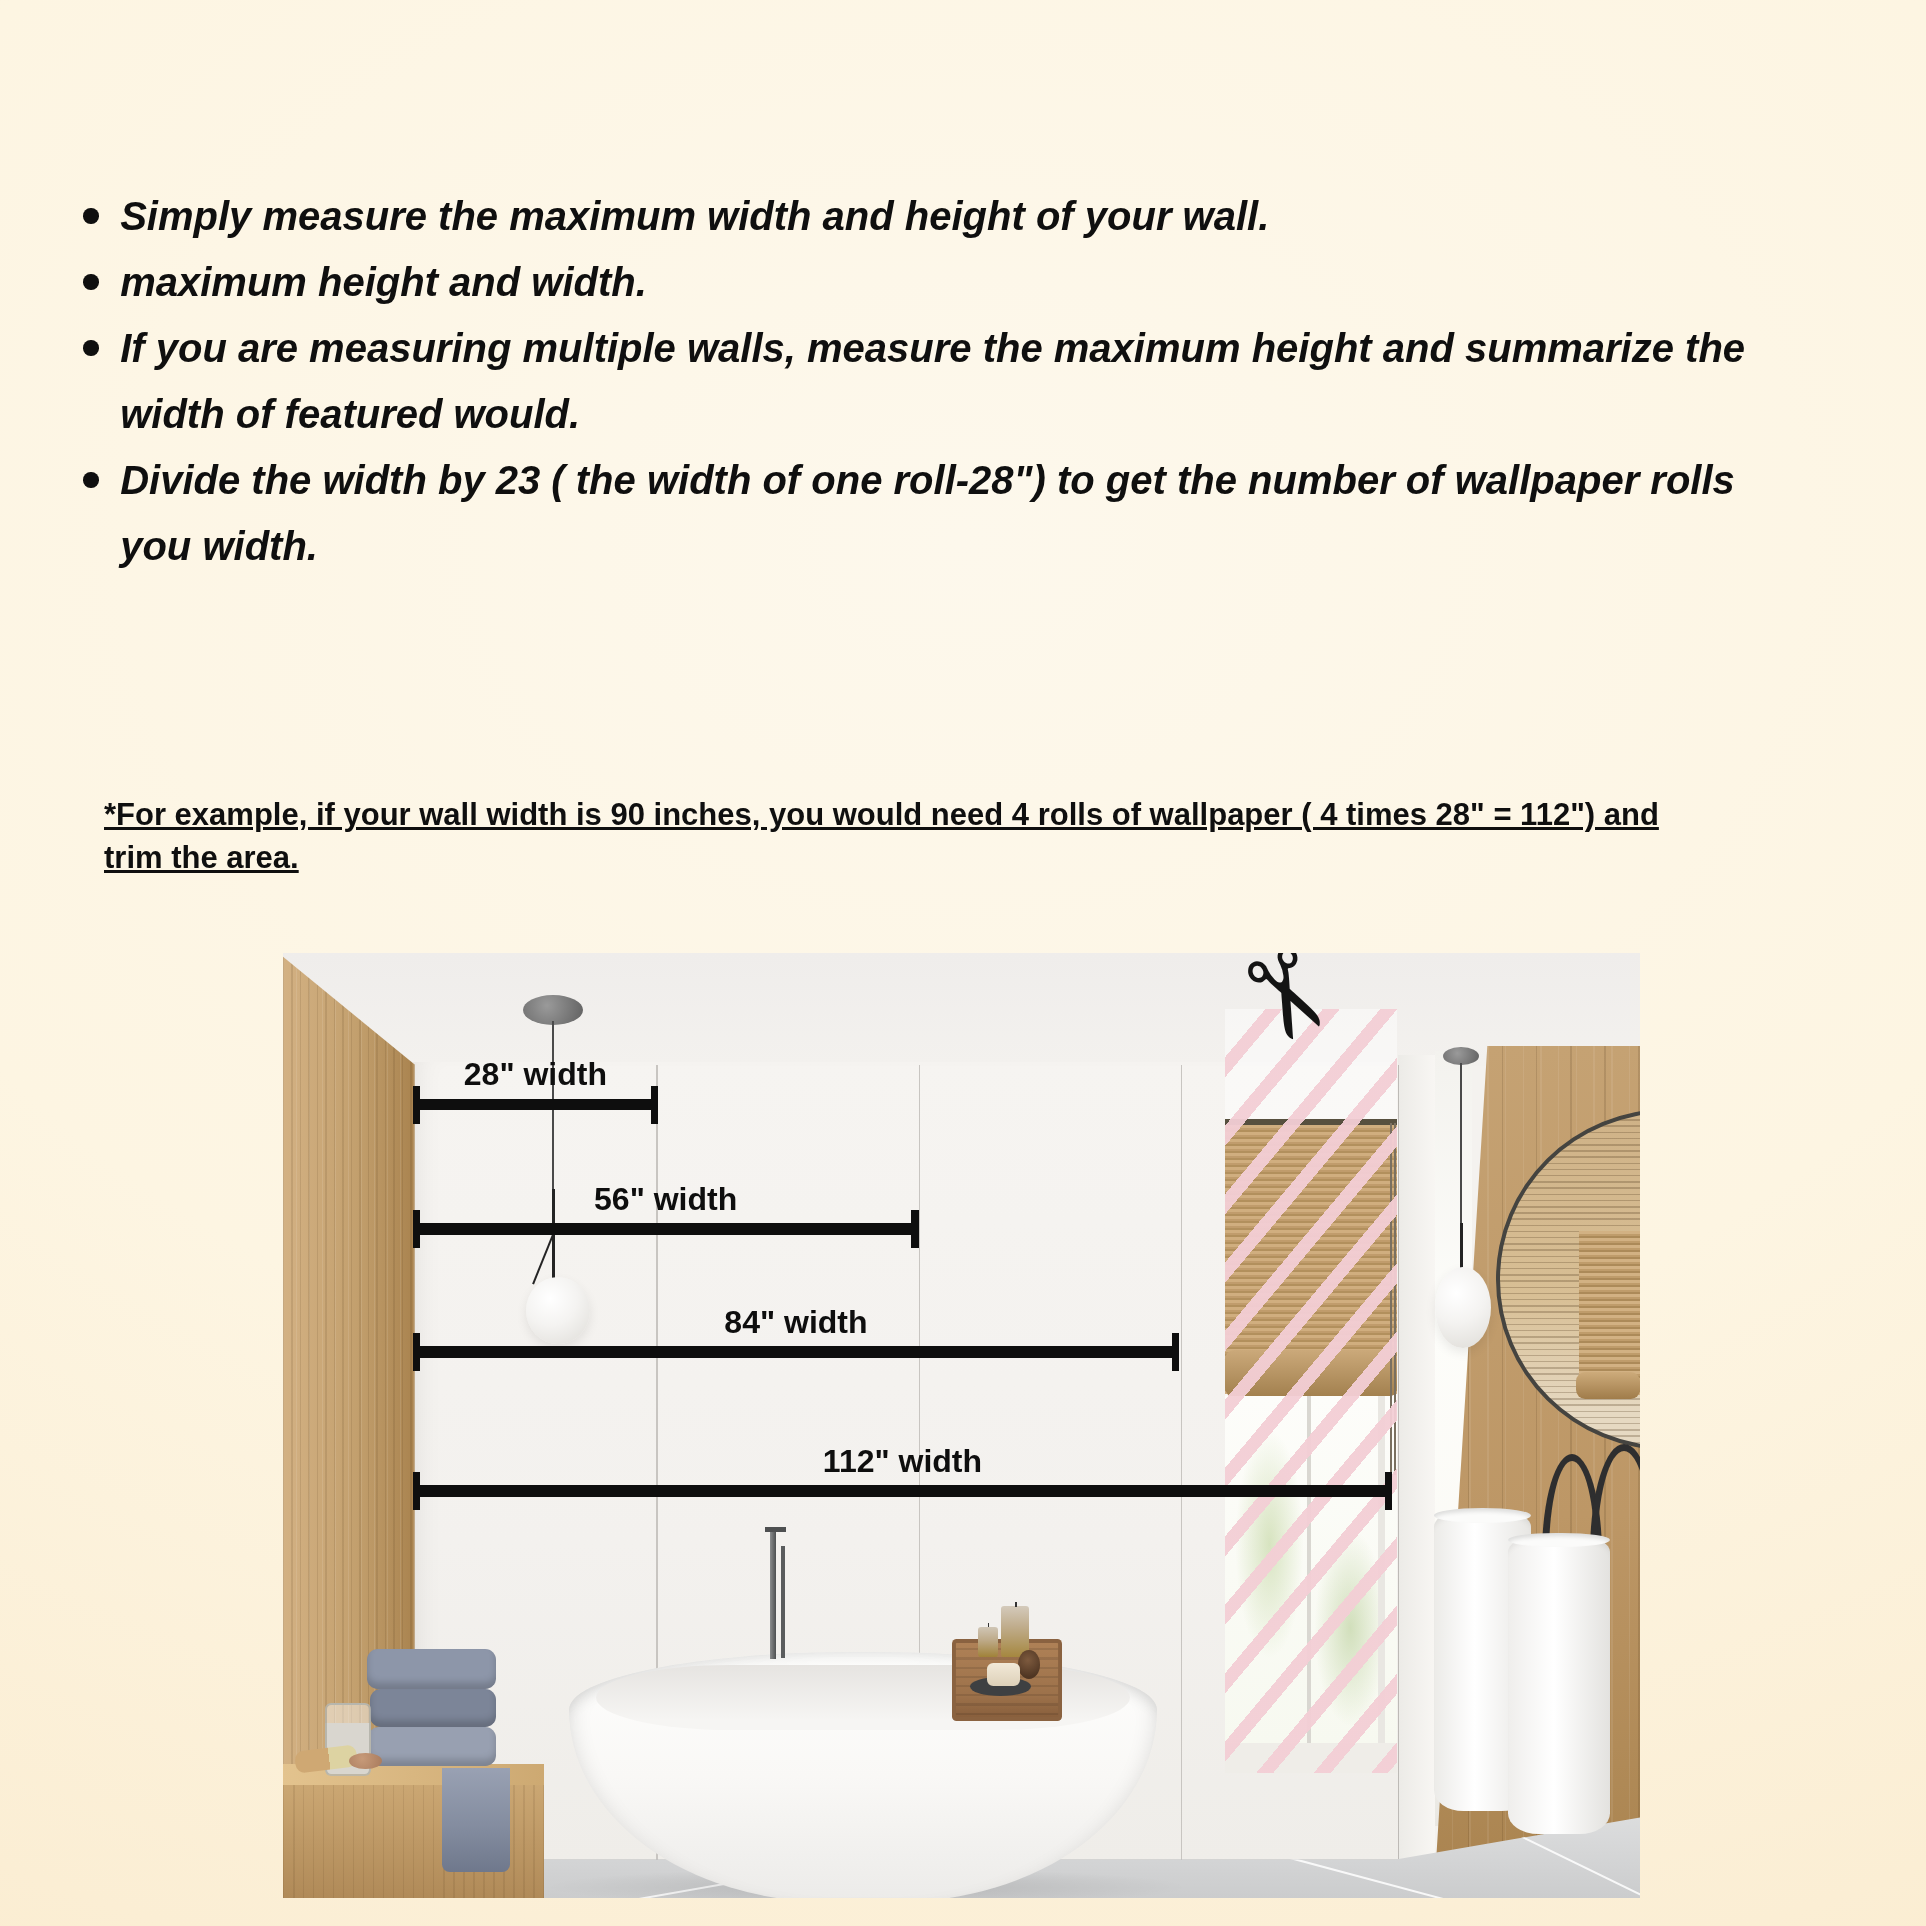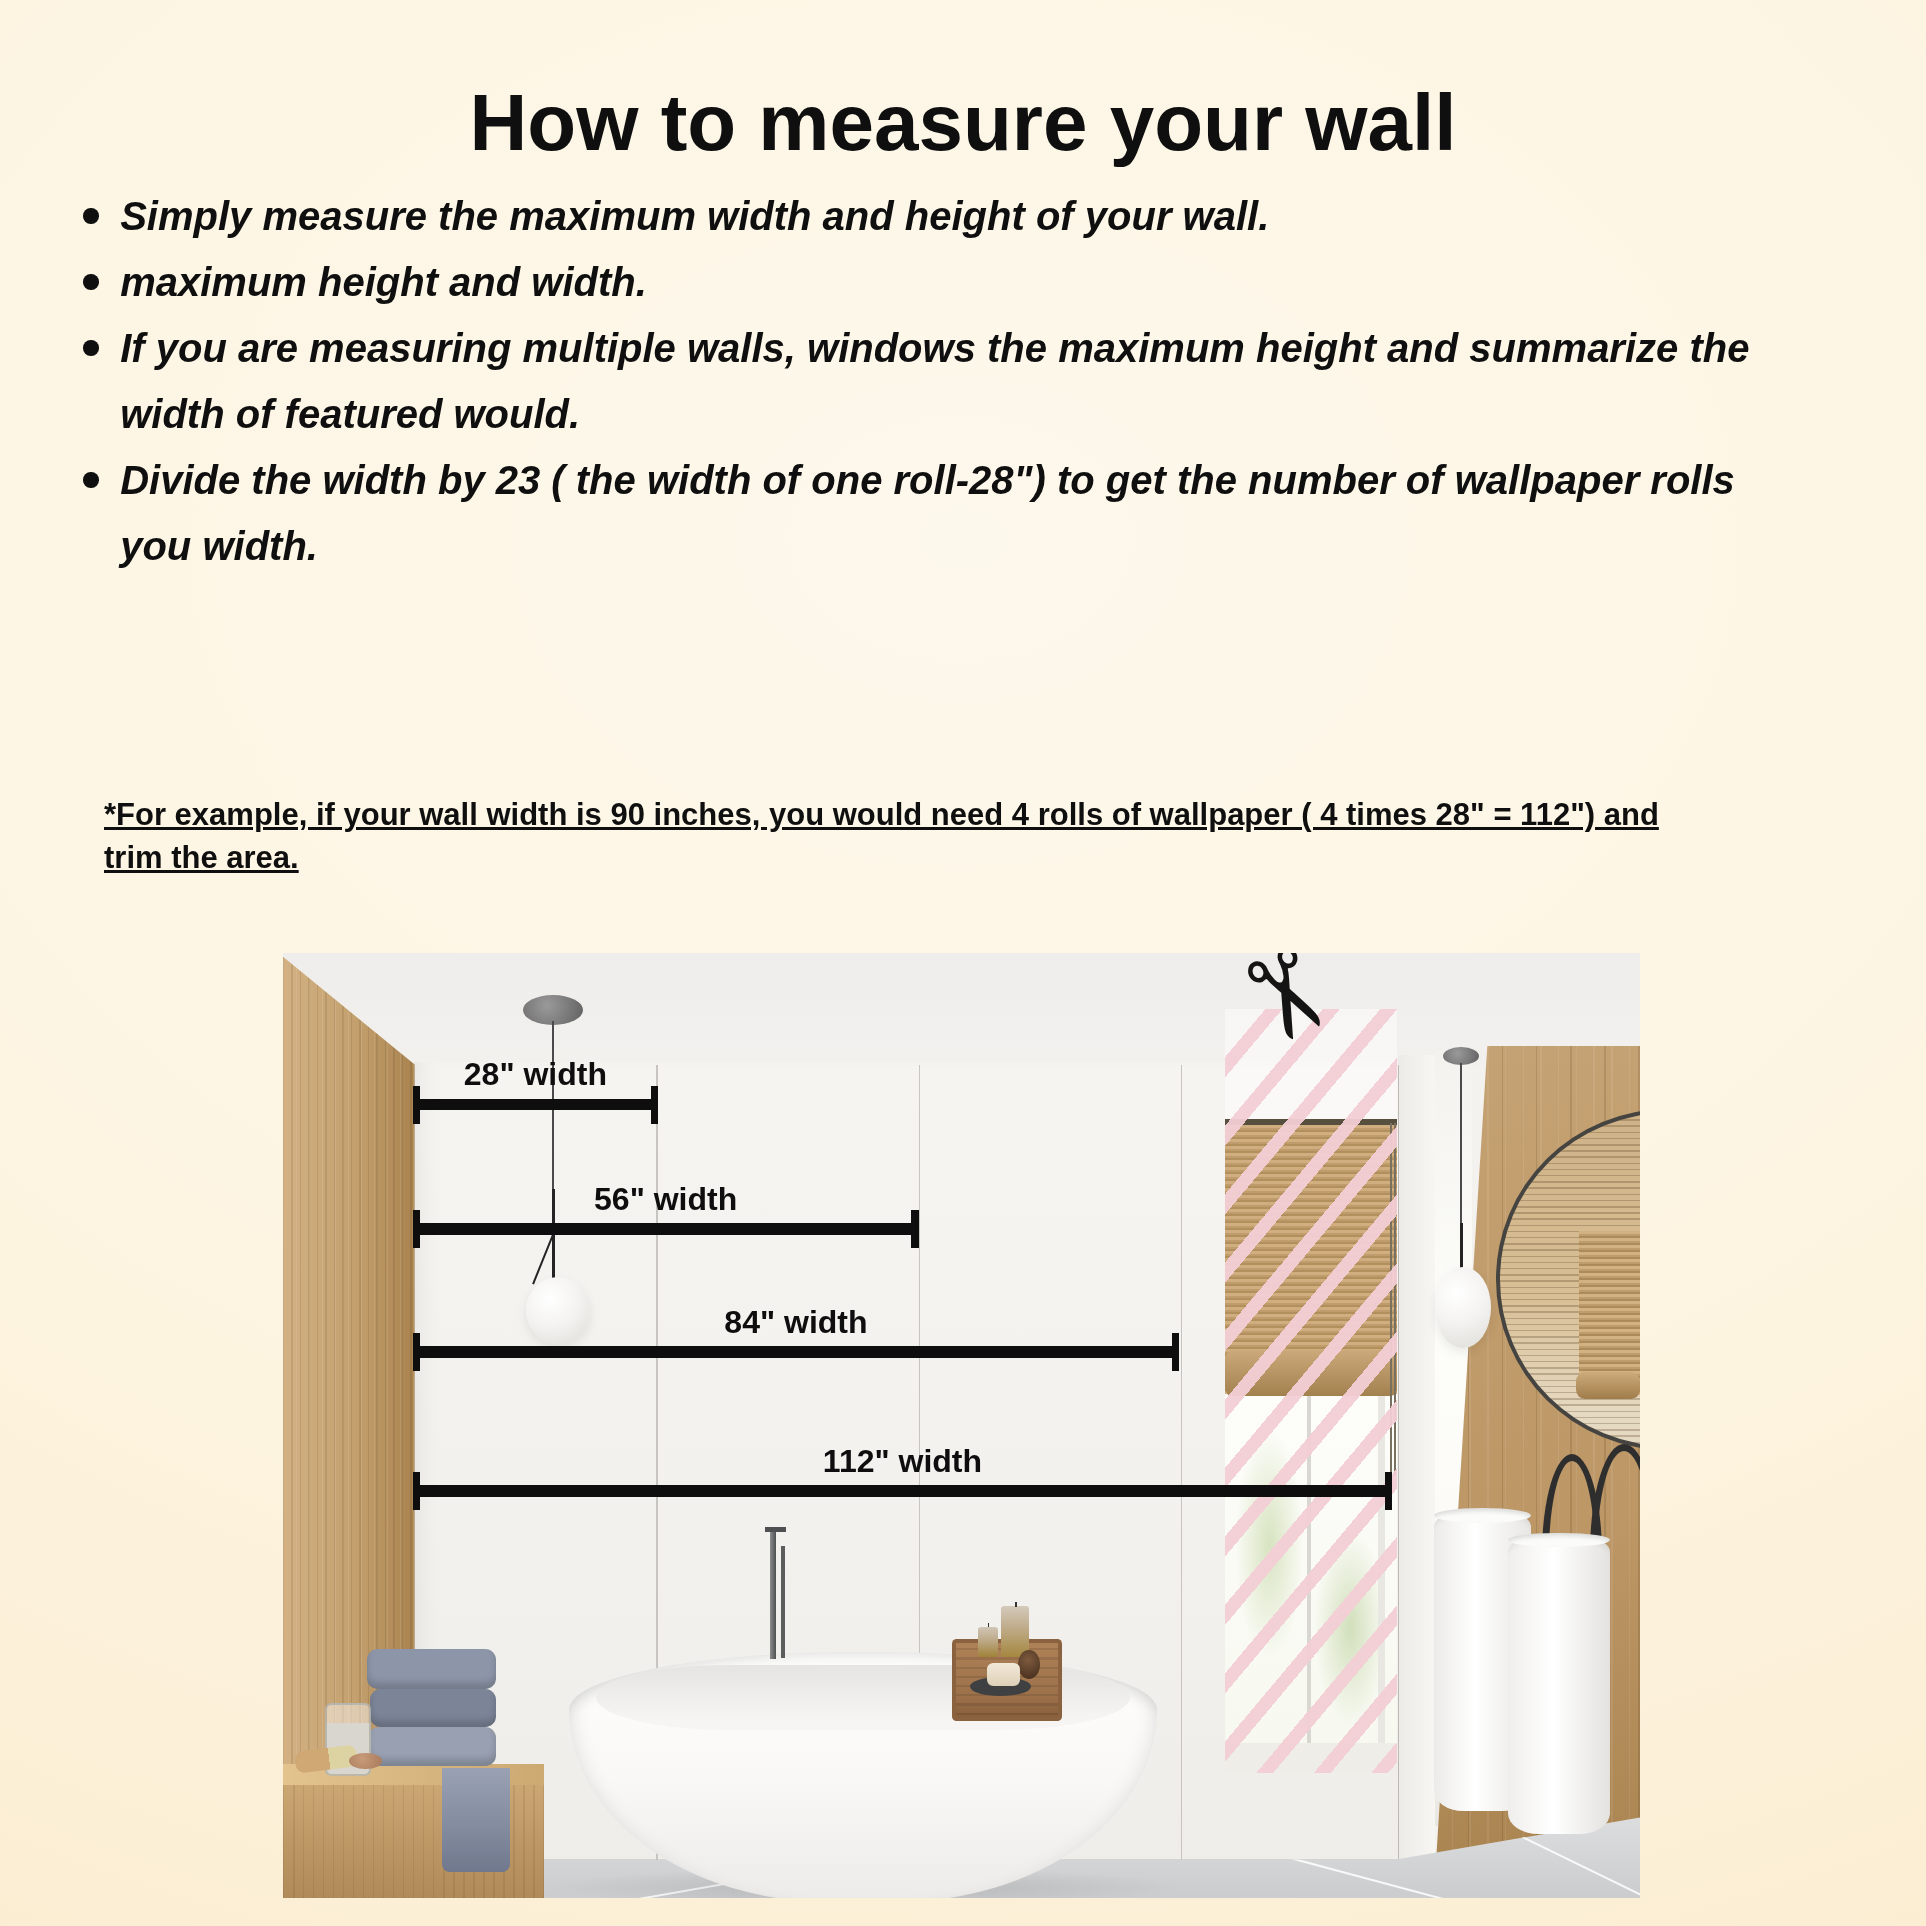--- a/index.html
+++ b/index.html
@@ -167,39 +167,38 @@
   .sink::before{ content:''; position:absolute; left:0; right:0; top:-1.5%; height:5%;
     border-radius:50%; background:#fbfbfa; box-shadow:inset 0 3.1px 4.6px rgba(0,0,0,0.12);}
   .arch{ z-index:13; border:7.7px solid #2e2e2f; border-bottom:none;
     border-radius:50% 50% 0 0 / 95% 95% 0 0; background:transparent;}
 </style>
 </head>
 <body>
 
 <div class="canvas">
 
-  <h1 class="abs title">How to measure your wall</h1>
 
   <div class="abs bullets">
     <div class="bullet">
       <span class="dot"></span>
       <div class="btext">
         <div>Simply measure the maximum width and height of your wall.</div>
       </div>
     </div>
     <div class="bullet">
       <span class="dot"></span>
       <div class="btext">
         <div>maximum height and width.</div>
       </div>
     </div>
     <div class="bullet">
       <span class="dot"></span>
       <div class="btext">
-        <div>If you are measuring multiple walls, windows the maximum height and summarize the</div>
+        <div>If you are measuring multiple walls, measure the maximum height and summarize the</div>
         <div>width of featured would.</div>
       </div>
     </div>
     <div class="bullet">
       <span class="dot"></span>
       <div class="btext">
         <div>Divide the width by 23 ( the width of one roll-28") to get the number of wallpaper rolls</div>
         <div>you width.</div>
       </div>
     </div>

